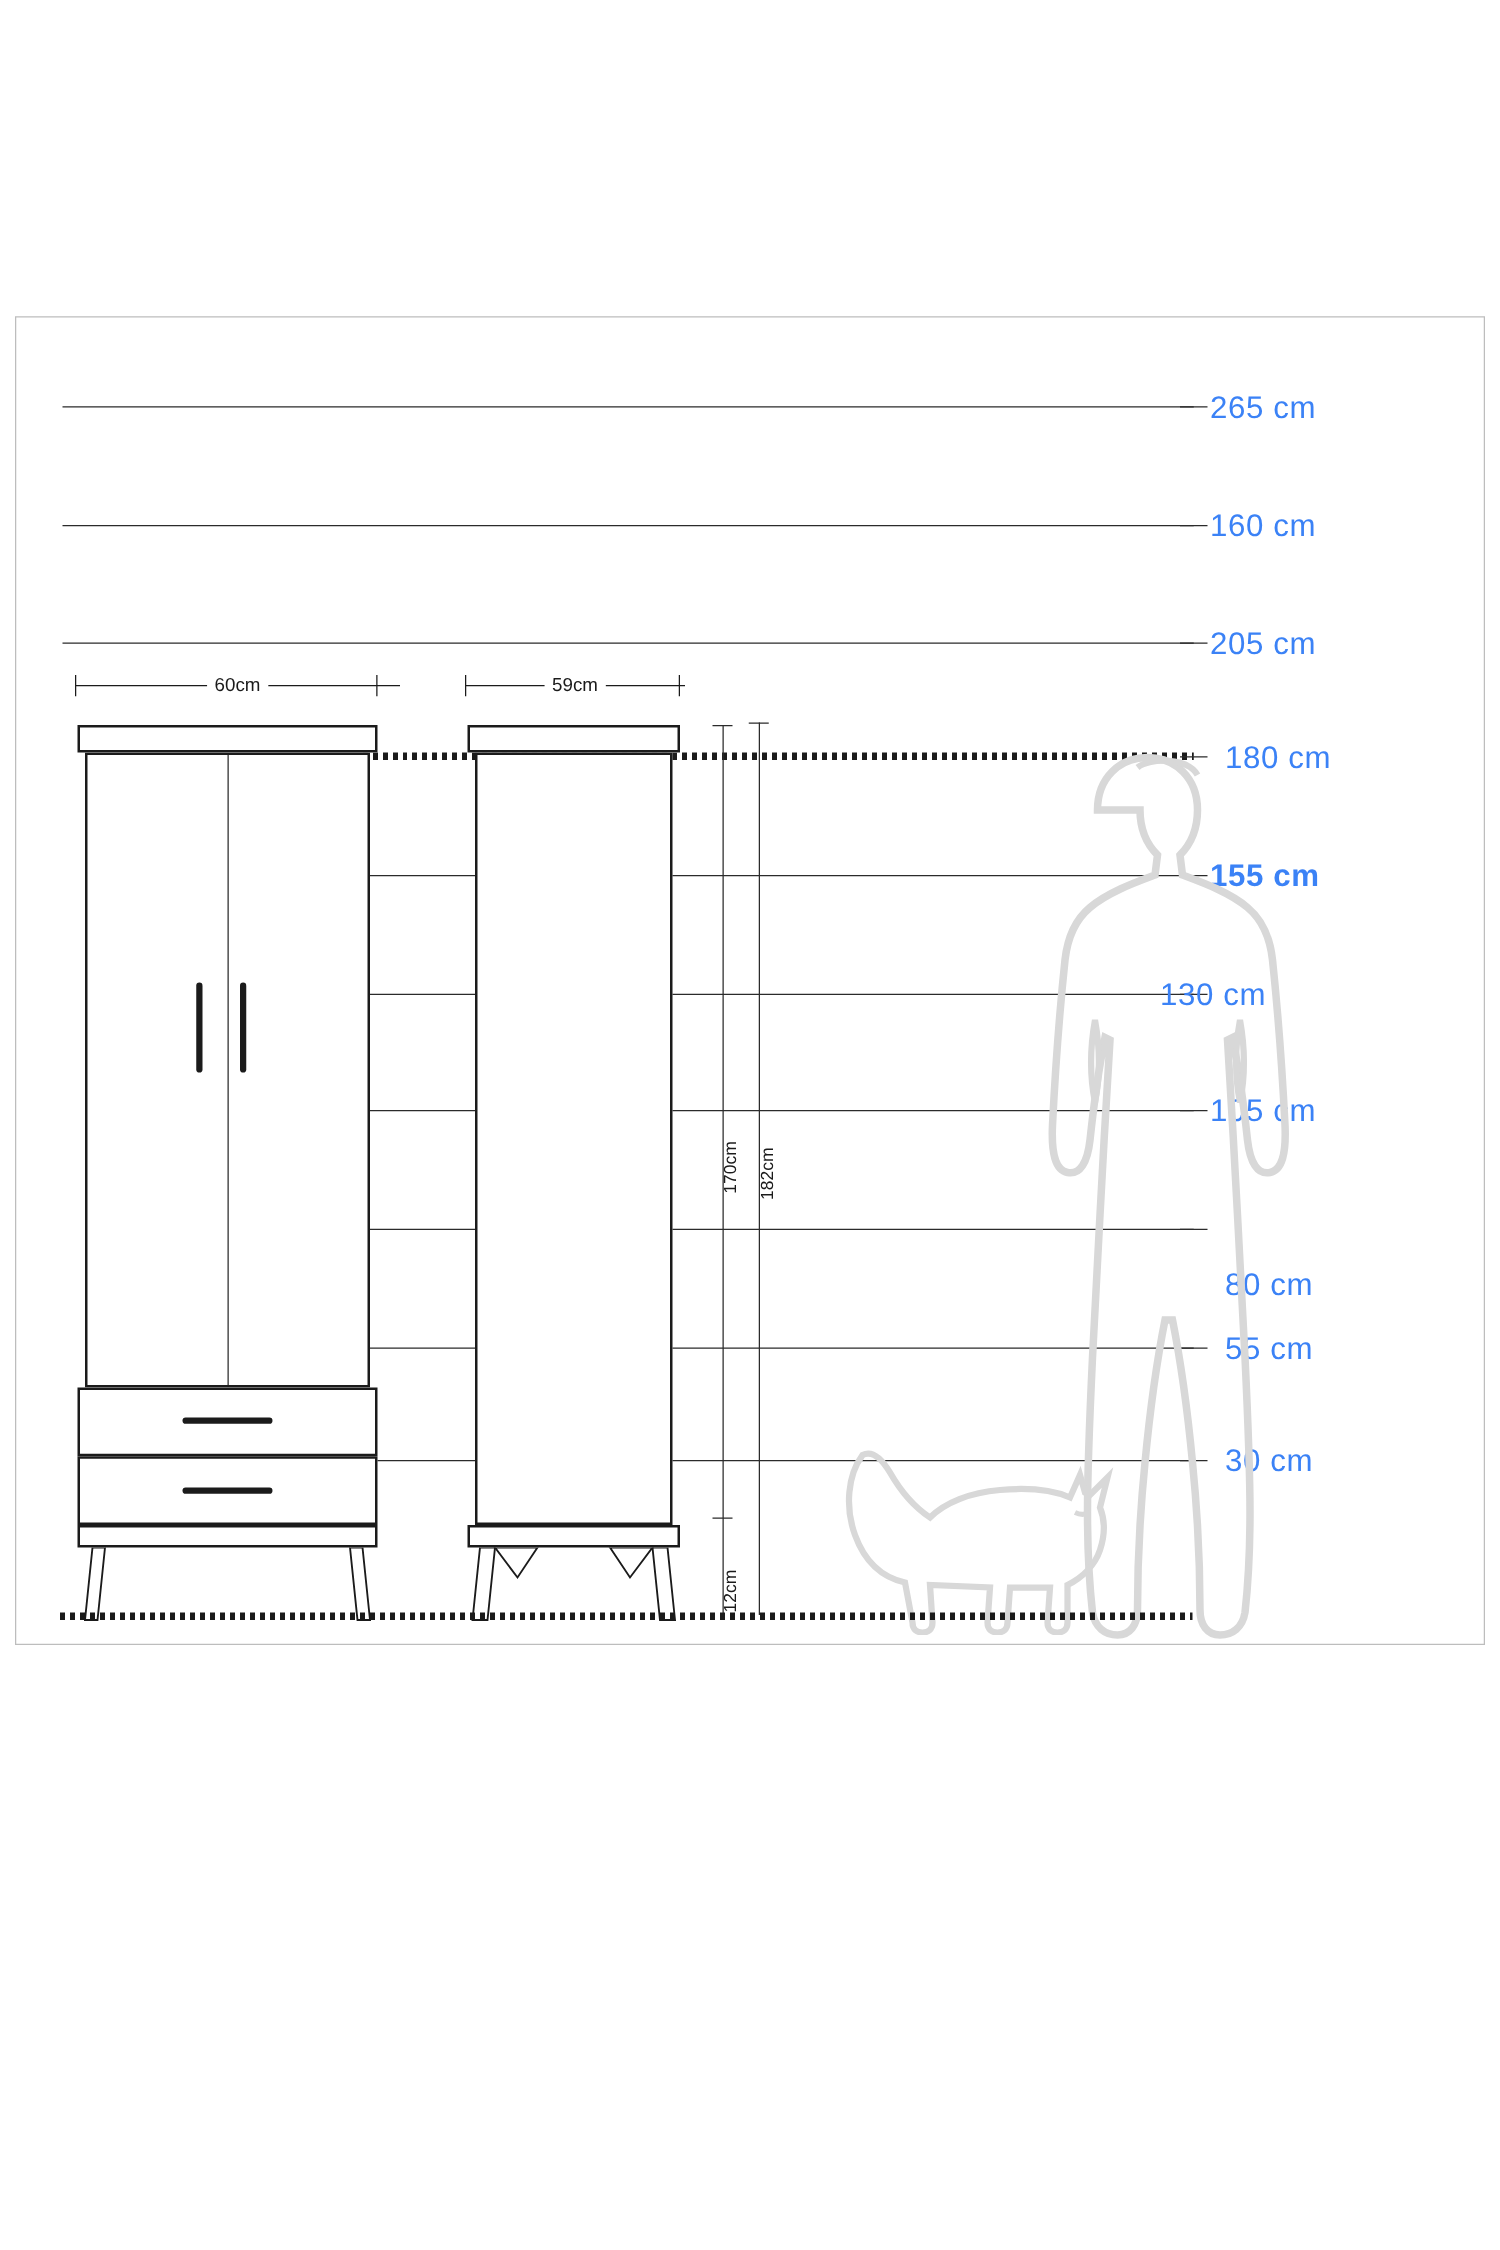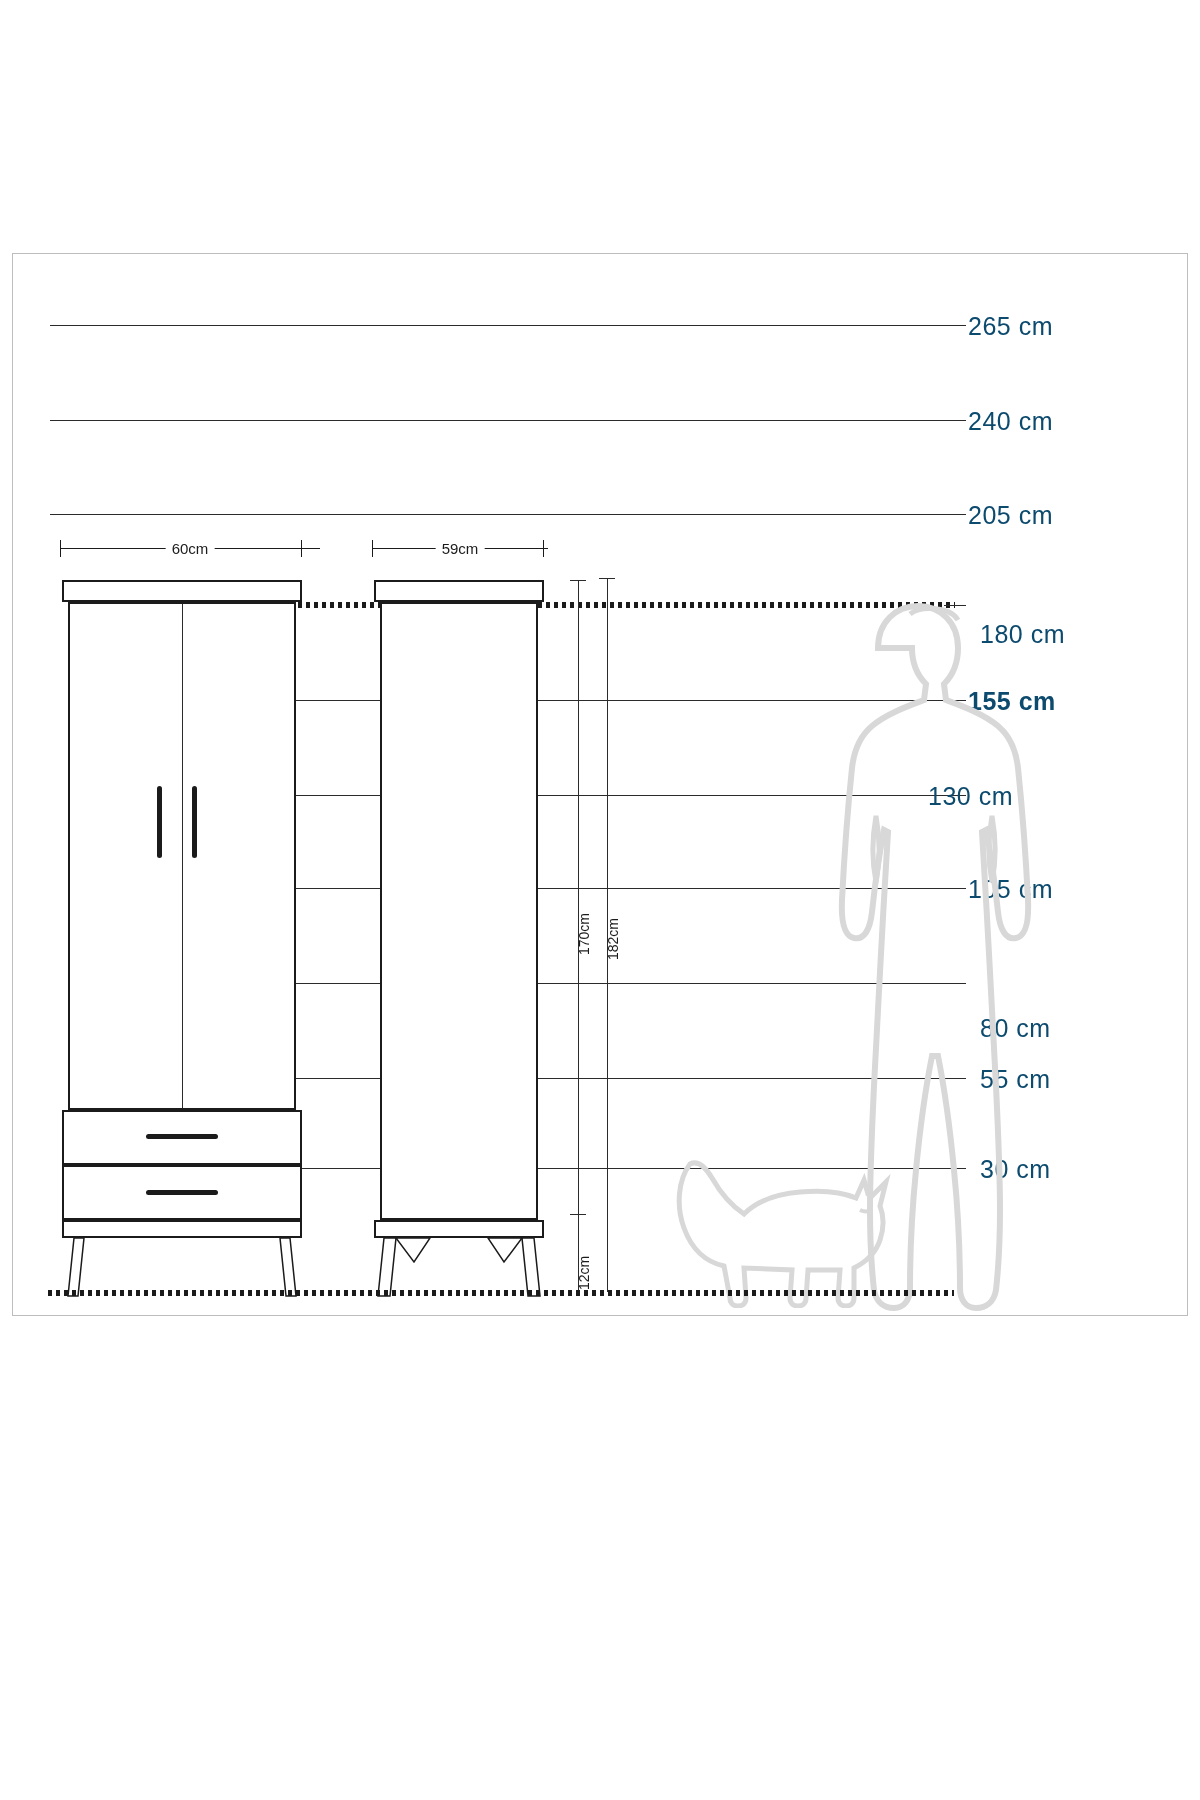--- a/index.html
+++ b/index.html
@@ -5,21 +5,21 @@
   html,body{margin:0;padding:0;background:#ffffff;}
   body{width:1200px;height:1800px;font-family:"Liberation Sans",sans-serif;}
   #stage{position:relative;width:1200px;height:1800px;background:#ffffff;overflow:hidden;}
 
   
   .frame{position:absolute;left:12px;top:253px;width:1176px;height:1063px;border:1px solid #bdbdbd;box-sizing:border-box;background:#fff;}
 
   .hline{position:absolute;height:0;border-top:1px solid #2b2b2b;}
   .vline{position:absolute;width:0;border-left:1px solid #2b2b2b;}
 
-  .lbl{position:absolute;font-size:25px;color:#0c4a6e;letter-spacing:.5px;white-space:nowrap;text-align:center;}
+  .lbl{position:absolute;font-size:25px;color:#3b82f6;letter-spacing:.5px;white-space:nowrap;text-align:center;}
   .lbl-rot{position:absolute;font-size:14px;color:#1b1b1b;white-space:nowrap;transform:rotate(-90deg);transform-origin:left top;}
 
   
   .hatch{position:absolute;height:6px;
     background:repeating-linear-gradient(90deg,#1b1b1b 0 4px,transparent 4px 8px);}
 
   
   .box{position:absolute;box-sizing:border-box;border:2px solid #1b1b1b;background:#fff;}
   .handle{position:absolute;background:#1b1b1b;border-radius:3px;}
 
@@ -55,23 +55,23 @@
   <div class="hline" style="left:944px;top:514px;width:22px;"></div>
   <div class="hline" style="left:944px;top:605px;width:22px;"></div>
   <div class="hline" style="left:944px;top:700px;width:22px;"></div>
   <div class="hline" style="left:944px;top:795px;width:22px;"></div>
   <div class="hline" style="left:944px;top:888px;width:22px;"></div>
   <div class="hline" style="left:944px;top:983px;width:22px;"></div>
   <div class="hline" style="left:944px;top:1078px;width:22px;"></div>
   <div class="hline" style="left:944px;top:1168px;width:22px;"></div>
 
   <div class="lbl" style="left:968px;top:312px;">265 cm</div>
-  <div class="lbl" style="left:968px;top:407px;">240 cm</div>
+  <div class="lbl" style="left:968px;top:407px;">160 cm</div>
   <div class="lbl" style="left:968px;top:501px;">205 cm</div>
-  <div class="lbl" style="left:980px;top:620px;">180 cm</div>
+  <div class="lbl" style="left:980px;top:592px;">180 cm</div>
   <div class="lbl" style="left:968px;top:687px;font-weight:bold;">155 cm</div>
   <div class="lbl" style="left:928px;top:782px;">130 cm</div>
   <div class="lbl" style="left:968px;top:875px;">105 cm</div>
   <div class="lbl" style="left:980px;top:970px;margin-top:44px;">80 cm</div>
   <div class="lbl" style="left:980px;top:1065px;">55 cm</div>
   <div class="lbl" style="left:980px;top:1155px;">30 cm</div>
 
   <div class="dim" style="left:60px;top:540px;width:260px;height:18px;">
     <div class="bar"></div>
     <div class="tick" style="left:0;"></div>

